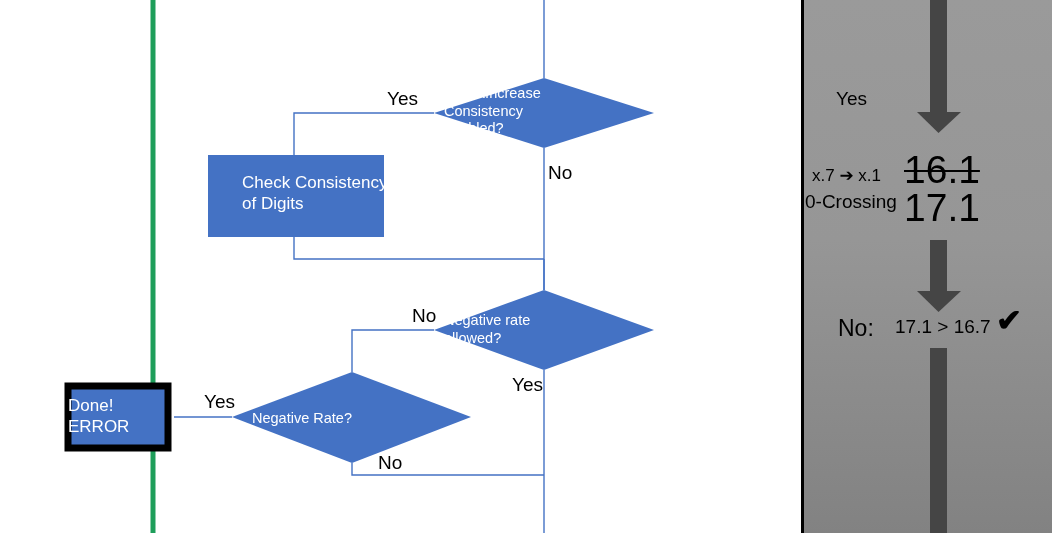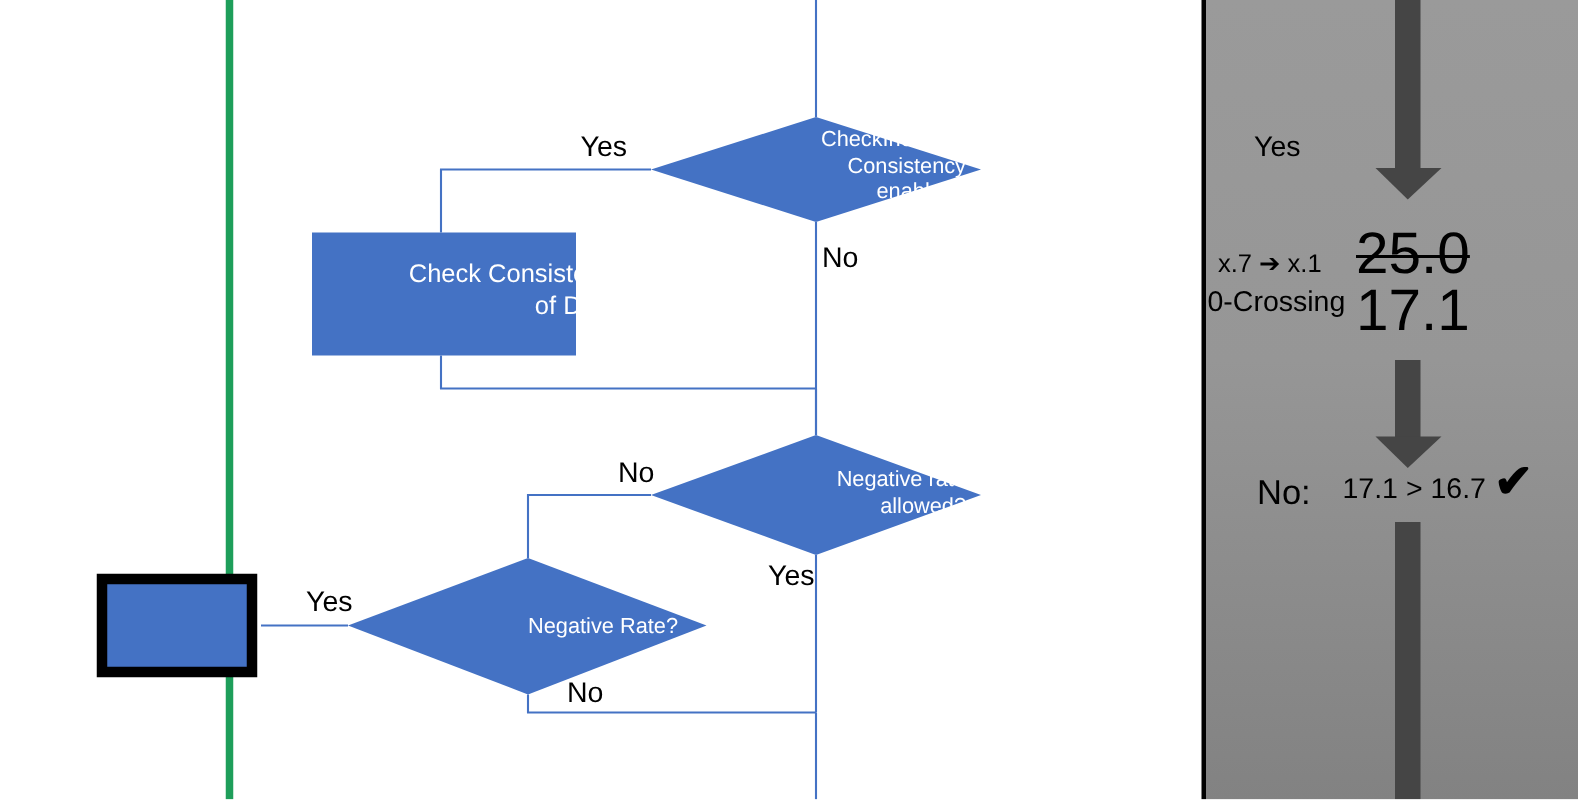--- a/index.html
+++ b/index.html
@@ -22,21 +22,21 @@
   #flow-svg {
     position: absolute;
     left: 0; top: 0;
     width: 1052px;
     height: 533px;
   }
 
   .node-label {
     position: absolute;
     color: #ffffff;
-    text-align: right;
+    text-align: left;
     line-height: 1.22;
     pointer-events: none;
     white-space: pre-line;
   }
   .edge-label {
     position: absolute;
     color: #000000;
     font-size: 19px;
     line-height: 1;
     white-space: nowrap;
@@ -129,20 +129,22 @@
 enabled?</div>
 
   <div class="node-label process-text" style="left:208px; top:173px; width:176px;margin-left:34px;">Check Consistency
 of Digits</div>
 
   <div class="node-label diamond-text" style="left:444px; top:312px; width:200px;">Negative rate
 allowed?</div>
 
   <div class="node-label diamond-text" style="left:252px; top:410px; width:200px;">Negative Rate?</div>
 
+  <div class="node-label terminal-text" style="left:68px; top:396px; width:100px;">Done!
+ERROR</div>
 
   <div class="edge-label" style="left:387px; top:89px;">Yes</div>
 
   <div class="edge-label" style="left:548px; top:163px;">No</div>
 
   <div class="edge-label" style="left:412px; top:306px;">No</div>
 
   <div class="edge-label" style="left:512px; top:375px;">Yes</div>
 
   <div class="edge-label" style="left:204px; top:392px;">Yes</div>
@@ -167,21 +169,21 @@
         <rect x="126" y="348" width="17" height="185"></rect>
       </g>
     </svg>
 
     <div class="panel-text p-yes">Yes</div>
 
     <div class="panel-text p-x7">x.7 ➔ x.1</div>
 
     <div class="panel-text p-zero">0-Crossing</div>
 
-    <div class="panel-text p-num1">25.0</div>
+    <div class="panel-text p-num1">16.1</div>
 
     <div class="panel-text p-num2">17.1</div>
 
     <div class="panel-text p-no">No:</div>
 
     <div class="panel-text p-compare">17.1 &gt; 16.7</div>
 
     <div class="panel-text p-check">✔</div>
   </div>
 

